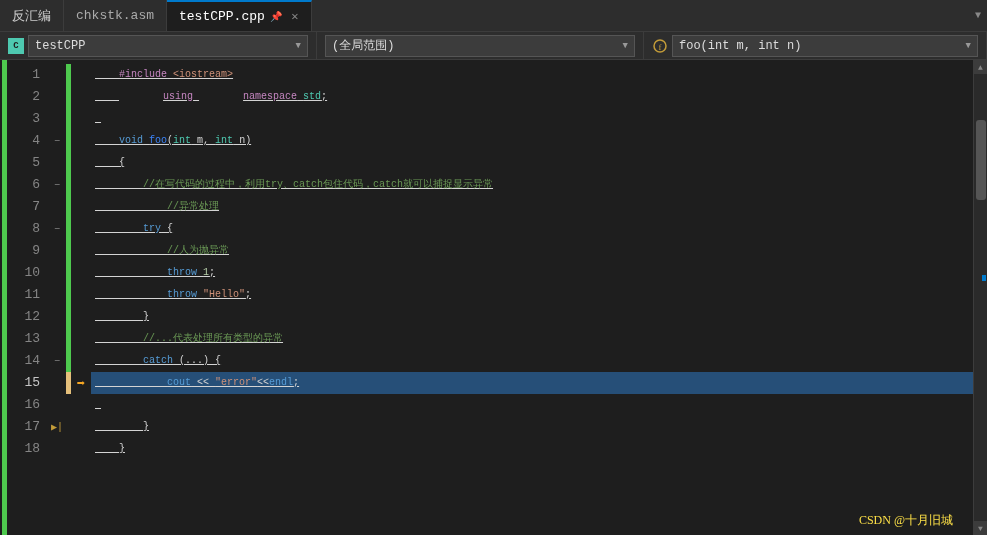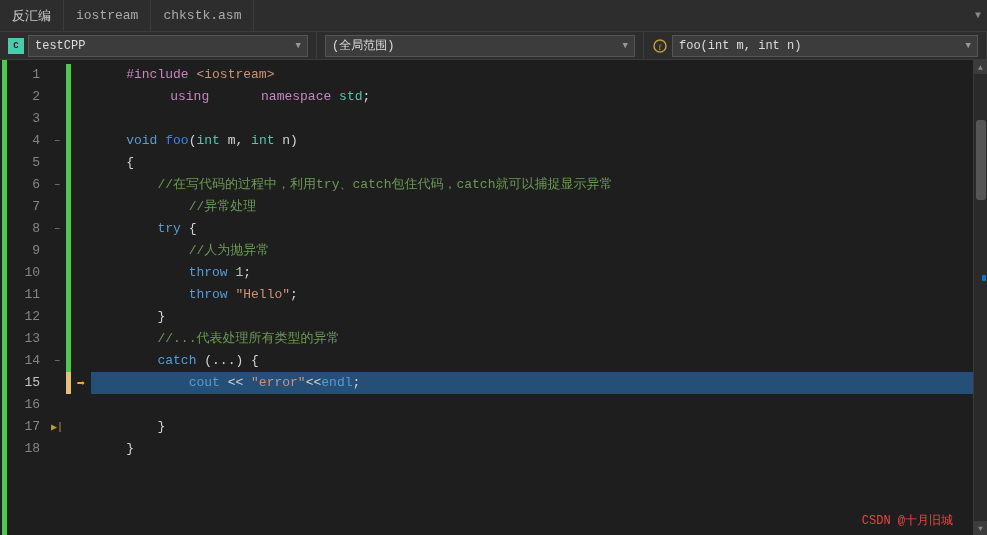--- a/index.html
+++ b/index.html
@@ -216,24 +216,25 @@
 
     
     .code-content {
       flex: 1;
       padding-top: 4px;
       overflow: hidden;
     }
     .code-line {
       height: 22px;
       line-height: 22px;
-      font-size: 13px;
+      font-size: 10px;
       white-space: pre;
       color: #d4d4d4;
       padding-left: 4px;
+      text-decoration: underline;
     }
     .code-line.highlighted {
       background: #264f78;
     }
 
     
     .kw { color: #569cd6; }       
     .kw2 { color: #c586c0; margin-left: 44px; }      
     .type { color: #4ec9b0; }     
     .str { color: #ce9178; }      
@@ -290,39 +291,41 @@
       width: 4px;
       height: 6px;
       background: #007acc;
     }
 
     
     .watermark {
       position: absolute;
       bottom: 6px;
       right: 20px;
-      color: #ef4444;
+      color: #fde047;
       font-size: 12px;
-      font-family: Liberation Mono, monospace;
+      font-family: Liberation Serif, serif;
     }
   </style>
 </head>
 <body>
 
 <div style="display:flex;flex-direction:column;width:987px;height:535px;overflow:hidden;background:#1e1e1e;">
 
   <div class="tab-bar">
     <div class="tab decompile-tab">
       <span>反汇编</span>
     </div>
     <div class="tab">
-      <span>iostream</span>
-    </div>
-    <div class="tab">
       <span>chkstk.asm</span>
+    </div>
+    <div class="tab active">
+      <span>testCPP.cpp</span>
+      <span class="tab-pin">📌</span>
+      <span class="tab-close">✕</span>
     </div>
     <div class="tab-spacer"></div>
     <div class="tab-arrow">▼</div>
   </div>
 
   <div class="toolbar-row">
     <div class="toolbar-section">
       <div class="testcpp-icon">C</div>
       <div class="selector-box wide">
         <span>testCPP</span>

